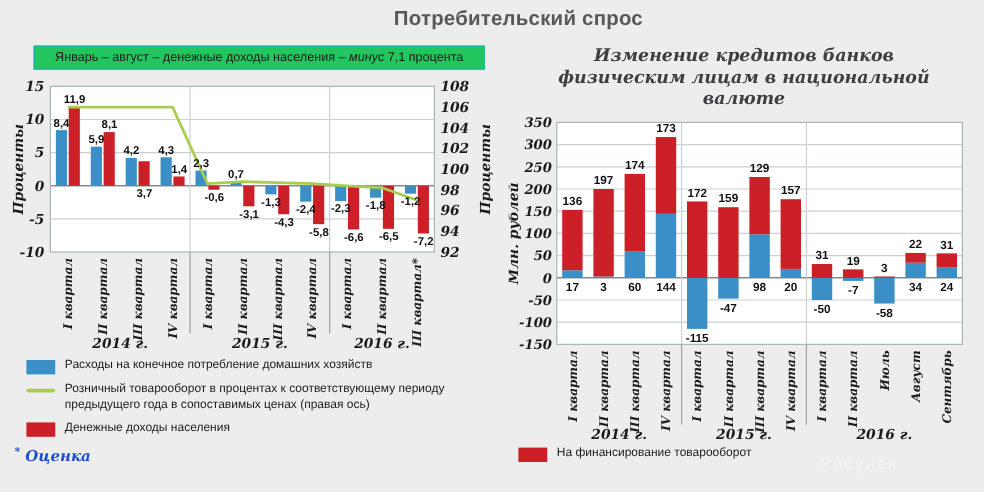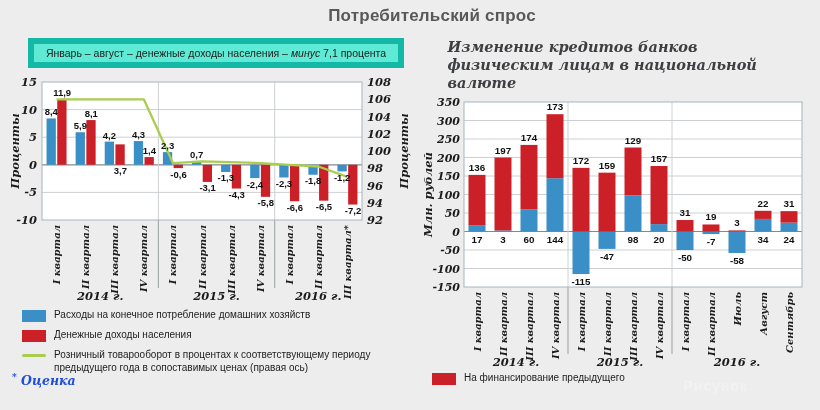--- a/index.html
+++ b/index.html
@@ -7,33 +7,33 @@
     width:820px;height:410px;position:relative;overflow:hidden;
     background:#ecedec;
     font-family:"Liberation Sans",sans-serif;
   }
   .main-title{
     position:absolute;top:6px;left:0;right:0;text-align:center;
     font-size:17px;font-weight:bold;color:#57585a;letter-spacing:.2px;padding-left:44px;
   }
   .chart-left{position:absolute;left:10px;top:36px;width:408px;}
   .note-box{
-    margin:2px 14px 4px 18px;border:6px solid #14b8a6;background:#5eead4;
+    margin:2px 14px 4px 18px;border:1px solid #14b8a6;background:#22c55e;
     text-align:center;font-size:10.5px;padding:3px 2px;color:#1c1c1e;white-space:nowrap;
   }
   .note-box .it{font-style:italic;}
   svg{display:block;}
   .legend-left{margin:3px 0 0 12px;}
   .legend-row{display:flex;align-items:flex-start;margin-bottom:7px;font-size:10px;color:#1c1c1e;line-height:1.25;}
   .swatch{width:24px;height:12px;margin-right:8px;flex:0 0 auto;margin-top:1px;}
   .swatch.line-sw{height:3px;margin-top:5px;border-radius:2px;}
   .chart-right{position:absolute;left:424px;top:36px;width:392px;}
   .right-title{
     font-family:"DejaVu Serif",serif;font-style:italic;font-weight:bold;
-    font-size:14.5px;color:#3e3f42;margin:2px auto 2px;width:345px;line-height:1.25;
+    font-size:14.5px;color:#3e3f42;text-align:center;margin:2px auto 2px;width:345px;line-height:1.25;
   }
   .legend-right{display:flex;margin-left:8px;margin-top:0;font-size:11px;color:#1c1c1e;}
   .legend-right .legend-row{margin-bottom:0;margin-right:28px;}
   .footnote{
     position:absolute;left:12px;top:372px;
     font-family:"DejaVu Serif",serif;font-style:italic;font-weight:bold;font-size:12.5px;color:#1d4ed8;
   }
   .footnote sup{font-size:9px;font-weight:bold;}
   .watermark{
     position:absolute;right:72px;top:378px;color:#f2f2f0;
@@ -136,26 +136,26 @@
       <text x="308.3636363636364" y="228" text-anchor="middle" font-family="&quot;DejaVu Serif&quot;,serif" font-style="italic" font-weight="bold" font-size="11.5" fill="#1b1b1b">2016 г.</text>
       <text transform="translate(9,79) rotate(-90)" text-anchor="middle" font-family="&quot;DejaVu Serif&quot;,serif" font-style="italic" font-weight="bold" font-size="11.5" fill="#1b1b1b">Проценты</text>
       <text transform="translate(398,79) rotate(-90)" text-anchor="middle" font-family="&quot;DejaVu Serif&quot;,serif" font-style="italic" font-weight="bold" font-size="11.5" fill="#1b1b1b">Проценты</text>
     </svg>
   <div class="legend-left">
     <div class="legend-row">
       <span class="swatch" style="background: rgb(58, 143, 199);"></span>
       <span>Расходы на конечное потребление домашних хозяйств</span>
     </div>
     <div class="legend-row">
+      <span class="swatch line-sw" style="background: rgb(169, 205, 79);"></span>
+      <span style="max-width:360px;display:inline-block;">Розничный товарооборот в процентах к соответствующему периоду предыдущего года в сопоставимых ценах (правая ось)</span>
+    </div>
+    <div class="legend-row">
       <span class="swatch" style="background: rgb(203, 32, 39);"></span>
       <span>Денежные доходы населения</span>
-    </div>
-    <div class="legend-row">
-      <span class="swatch line-sw" style="background: rgb(169, 205, 79);"></span>
-      <span style="max-width:360px;display:inline-block;">Розничный товарооборот в процентах к соответствующему периоду предыдущего года в сопоставимых ценах (правая ось)</span>
     </div>
   </div>
 </div>
 
 <div class="chart-right">
   <div class="right-title">Изменение кредитов банков физическим лицам в национальной валюте</div>
   <svg id="svg-right" width="390" height="278" viewBox="0 0 390 278">
       <rect x="40" y="8" width="338" height="185" fill="#ffffff"></rect>
       <text x="36" y="197" text-anchor="end" font-family="&quot;DejaVu Serif&quot;,serif" font-style="italic" font-weight="bold" font-size="11" fill="#1b1b1b">-150</text>
       <line x1="40" x2="378" y1="174.5" y2="174.5" stroke="#ccd0d2" stroke-width="1"></line>
@@ -248,21 +248,21 @@
       <text transform="translate(342.5,198) rotate(-90)" text-anchor="end" font-family="&quot;DejaVu Serif&quot;,serif" font-style="italic" font-weight="bold" font-size="10" fill="#1b1b1b">Август</text>
       <text transform="translate(368.5,198) rotate(-90)" text-anchor="end" font-family="&quot;DejaVu Serif&quot;,serif" font-style="italic" font-weight="bold" font-size="10" fill="#1b1b1b">Сентябрь</text>
       <text x="92" y="272" text-anchor="middle" font-family="&quot;DejaVu Serif&quot;,serif" font-style="italic" font-weight="bold" font-size="11.5" fill="#1b1b1b">2014 г.</text>
       <text x="196" y="272" text-anchor="middle" font-family="&quot;DejaVu Serif&quot;,serif" font-style="italic" font-weight="bold" font-size="11.5" fill="#1b1b1b">2015 г.</text>
       <text x="313" y="272" text-anchor="middle" font-family="&quot;DejaVu Serif&quot;,serif" font-style="italic" font-weight="bold" font-size="11.5" fill="#1b1b1b">2016 г.</text>
       <text transform="translate(8,100.5) rotate(-90)" text-anchor="middle" font-family="&quot;DejaVu Serif&quot;,serif" font-style="italic" font-weight="bold" font-size="11.5" fill="#1b1b1b">Млн. рублей</text>
     </svg>
   <div class="legend-right">
     <div class="legend-row">
       <span class="swatch" style="background: rgb(203, 32, 39);"></span>
-      <span>На финансирование предыдущего</span>
+      <span>На финансирование товарооборот</span>
     </div>
   </div>
 </div>
 
 <div class="footnote">
   <sup>*</sup>
   <span>Оценка</span>
 </div>
 
 <div class="watermark">Рисунок</div>

